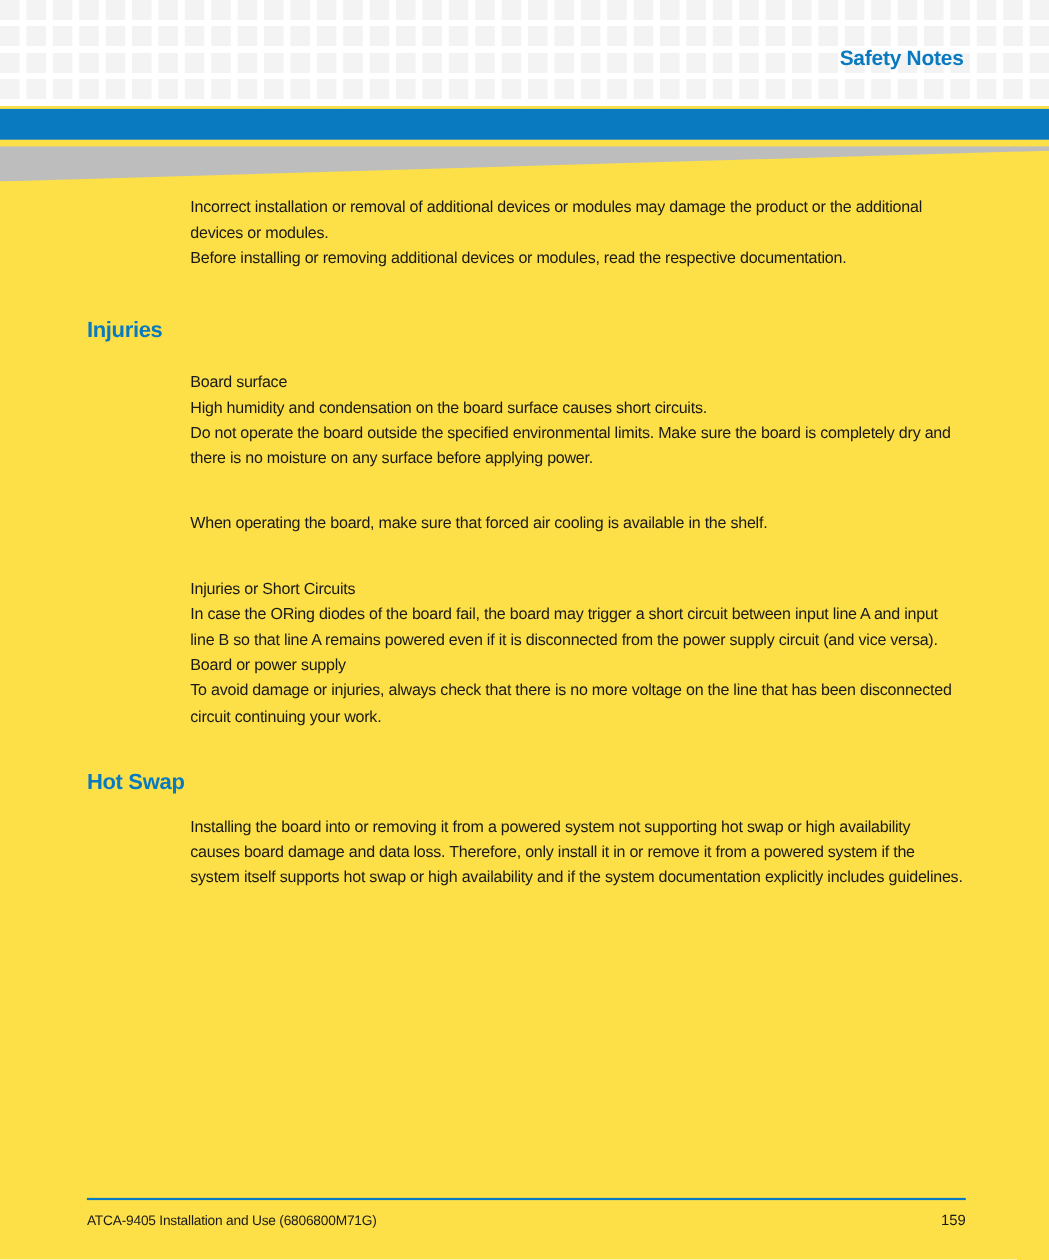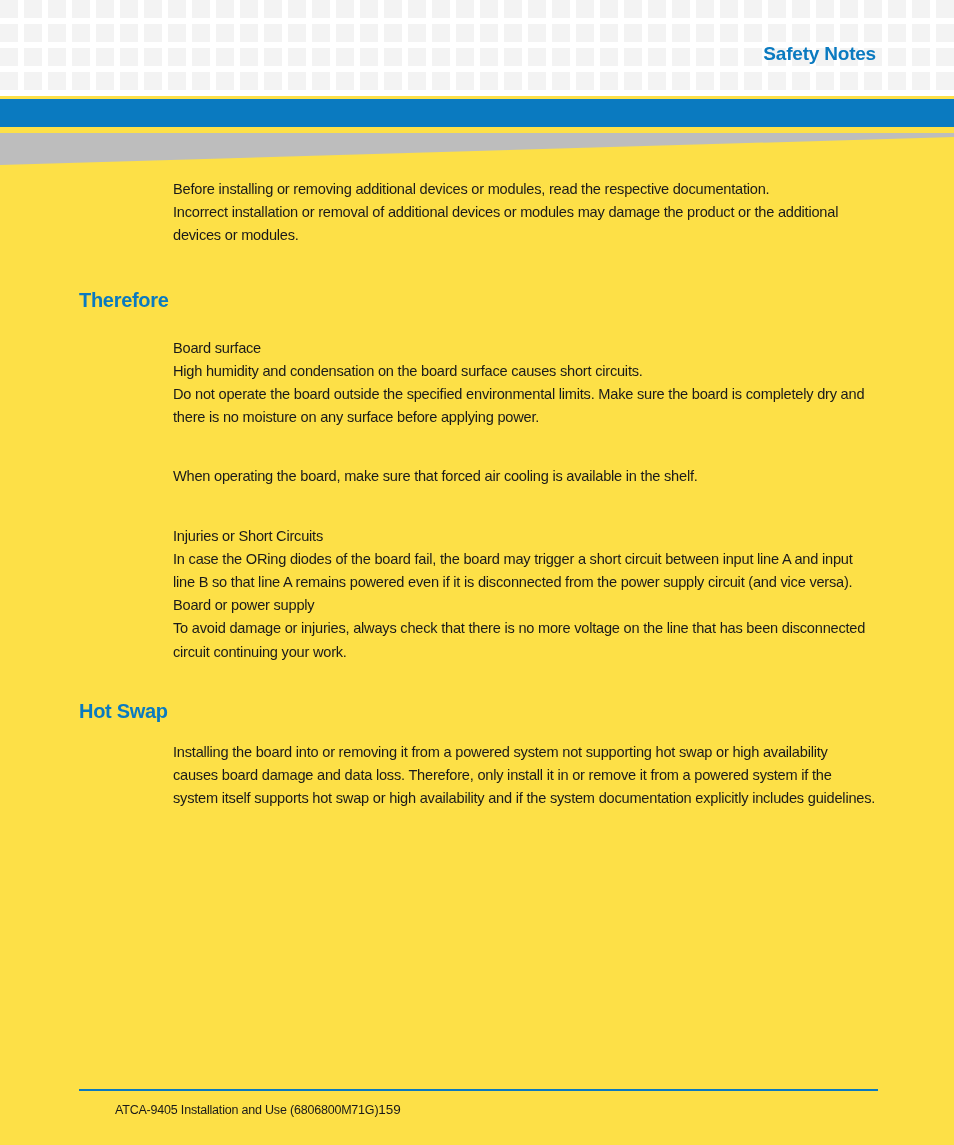--- a/index.html
+++ b/index.html
@@ -132,22 +132,22 @@
     width:799px;
   }
   .footer-rule {
     width:799px;
     height:2px;
     background:#0a7ac0;
   }
   .footer-row {
     display:flex;
     align-items:baseline;
+    justify-content:space-between;
     margin-top:11px;
-    margin-left:36px;
   }
   .footer-text {
     font-size:12.5px;
     color:#1a1a1a;
     letter-spacing:-0.2px;
   }
   .footer-page {
     font-size:13.5px;
     font-weight:normal;
     color:#1a1a1a;
@@ -166,27 +166,27 @@
 
   <div class="gray-wedge">
     <svg viewBox="0 0 954 32" preserveAspectRatio="none" aria-hidden="true">
       <polygon points="0,0 954,0 954,4 0,32" fill="#bdbdbd"></polygon>
     </svg>
   </div>
 
   <div class="content">
 
     <div class="block indent">
+      <div class="para">Incorrect installation or removal of additional devices or modules may damage the product or the additional devices or modules.</div>
       <div class="para">Before installing or removing additional devices or modules, read the respective documentation.</div>
-      <div class="para">Incorrect installation or removal of additional devices or modules may damage the product or the additional devices or modules.</div>
     </div>
 
     <div class="gap-intro"></div>
 
-    <div class="sec-heading">Therefore</div>
+    <div class="sec-heading">Injuries</div>
 
     <div class="gap-afterh"></div>
 
     <div class="block indent">
       <div class="para">Board surface</div>
       <div class="para">High humidity and condensation on the board surface causes short circuits.</div>
       <div class="para">Do not operate the board outside the specified environmental limits. Make sure the board is completely dry and there is no moisture on any surface before applying power.</div>
     </div>
 
     <div class="gap-block"></div>

